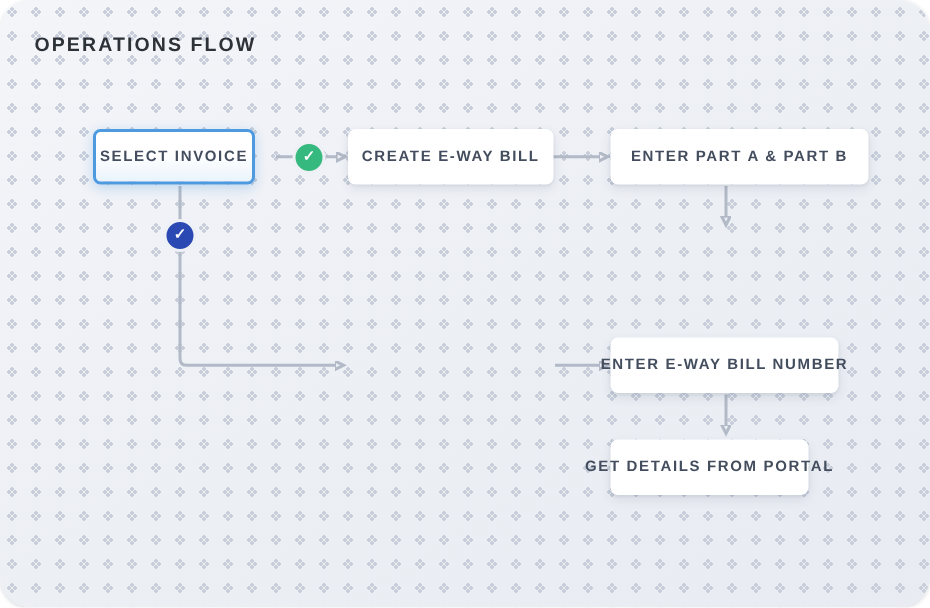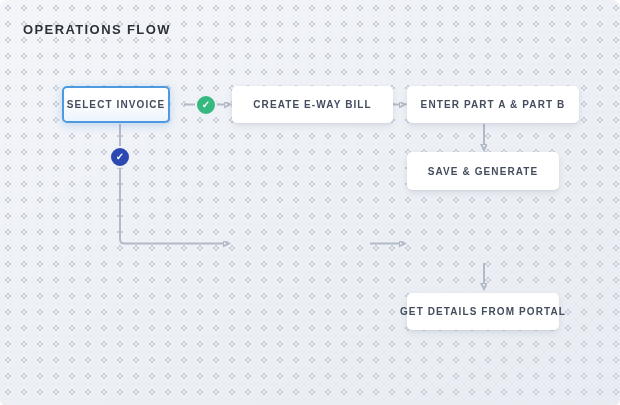--- a/index.html
+++ b/index.html
@@ -1,20 +1,20 @@
 <!DOCTYPE html>
 <html><head>
 <meta charset="utf-8">
 <style>
   html,body{margin:0;padding:0;background:#ffffff;}
   body{font-family:"Liberation Sans", sans-serif; -webkit-font-smoothing:antialiased;}
   .stage{
     position:relative;
     width:620px;height:405px;
-    border-radius:9px;
+    border-radius:21px;
     overflow:hidden;
     box-shadow:0 1px 3px rgba(30,40,60,0.18);
     background-image:
       radial-gradient(circle 1.1px at 8px 6px,  #c7ceda 99%, transparent 100%),
       radial-gradient(circle 1.1px at 6px 8px,  #c7ceda 99%, transparent 100%),
       radial-gradient(circle 1.1px at 10px 8px, #c7ceda 99%, transparent 100%),
       radial-gradient(circle 1.1px at 8px 10px, #c7ceda 99%, transparent 100%),
       linear-gradient(150deg,#f3f5f9 0%,#eceff4 55%,#e8ecf2 100%);
     background-size:16px 16px,16px 16px,16px 16px,16px 16px,100% 100%;
   }
@@ -71,35 +71,35 @@
     <path d="M484 124 V145" marker-end="url(#arrowhead)"></path>
     <path d="M120 124 V239 Q120 243.5 124.5 243.5 H224" marker-end="url(#arrowhead)"></path>
     <path d="M370 243.5 H400" marker-end="url(#arrowhead)"></path>
     <path d="M484 263 V284" marker-end="url(#arrowhead)"></path>
   </svg>
 
   <div class="node selected" style="left:62px;top:86px;width:108px;height:37px">
     <span class="node-label">SELECT INVOICE</span>
   </div>
 
-  <div class="node" style="left:232px;top:86px;width:161px;height:37px">
+  <div class="node" style="left:232px;top:86px;width:137px;height:37px">
     <span class="node-label">CREATE E-WAY BILL</span>
   </div>
 
   <div class="node" style="left:407px;top:86px;width:172px;height:37px">
     <span class="node-label">ENTER PART A &amp; PART B</span>
   </div>
 
-  <div class="node" style="left:407px;top:152px;width:152px;height:38px">
-    <span class="node-label">SAVE &amp; GENERATE</span>
+
+
+  <div class="node" style="left:407px;top:225px;width:152px;height:37px">
+    <span class="node-label">ENTER E-WAY BILL NUMBER</span>
   </div>
 
-
-
-  <div class="node" style="left:407px;top:293px;width:152px;height:37px">
+  <div class="node" style="left:407px;top:293px;width:132px;height:37px">
     <span class="node-label">GET DETAILS FROM PORTAL</span>
   </div>
 
   <div class="badge badge-green" style="left:195px;top:94px">
     <span>✓</span>
   </div>
 
   <div class="badge badge-blue" style="left:109px;top:146px">
     <span>✓</span>
   </div>

